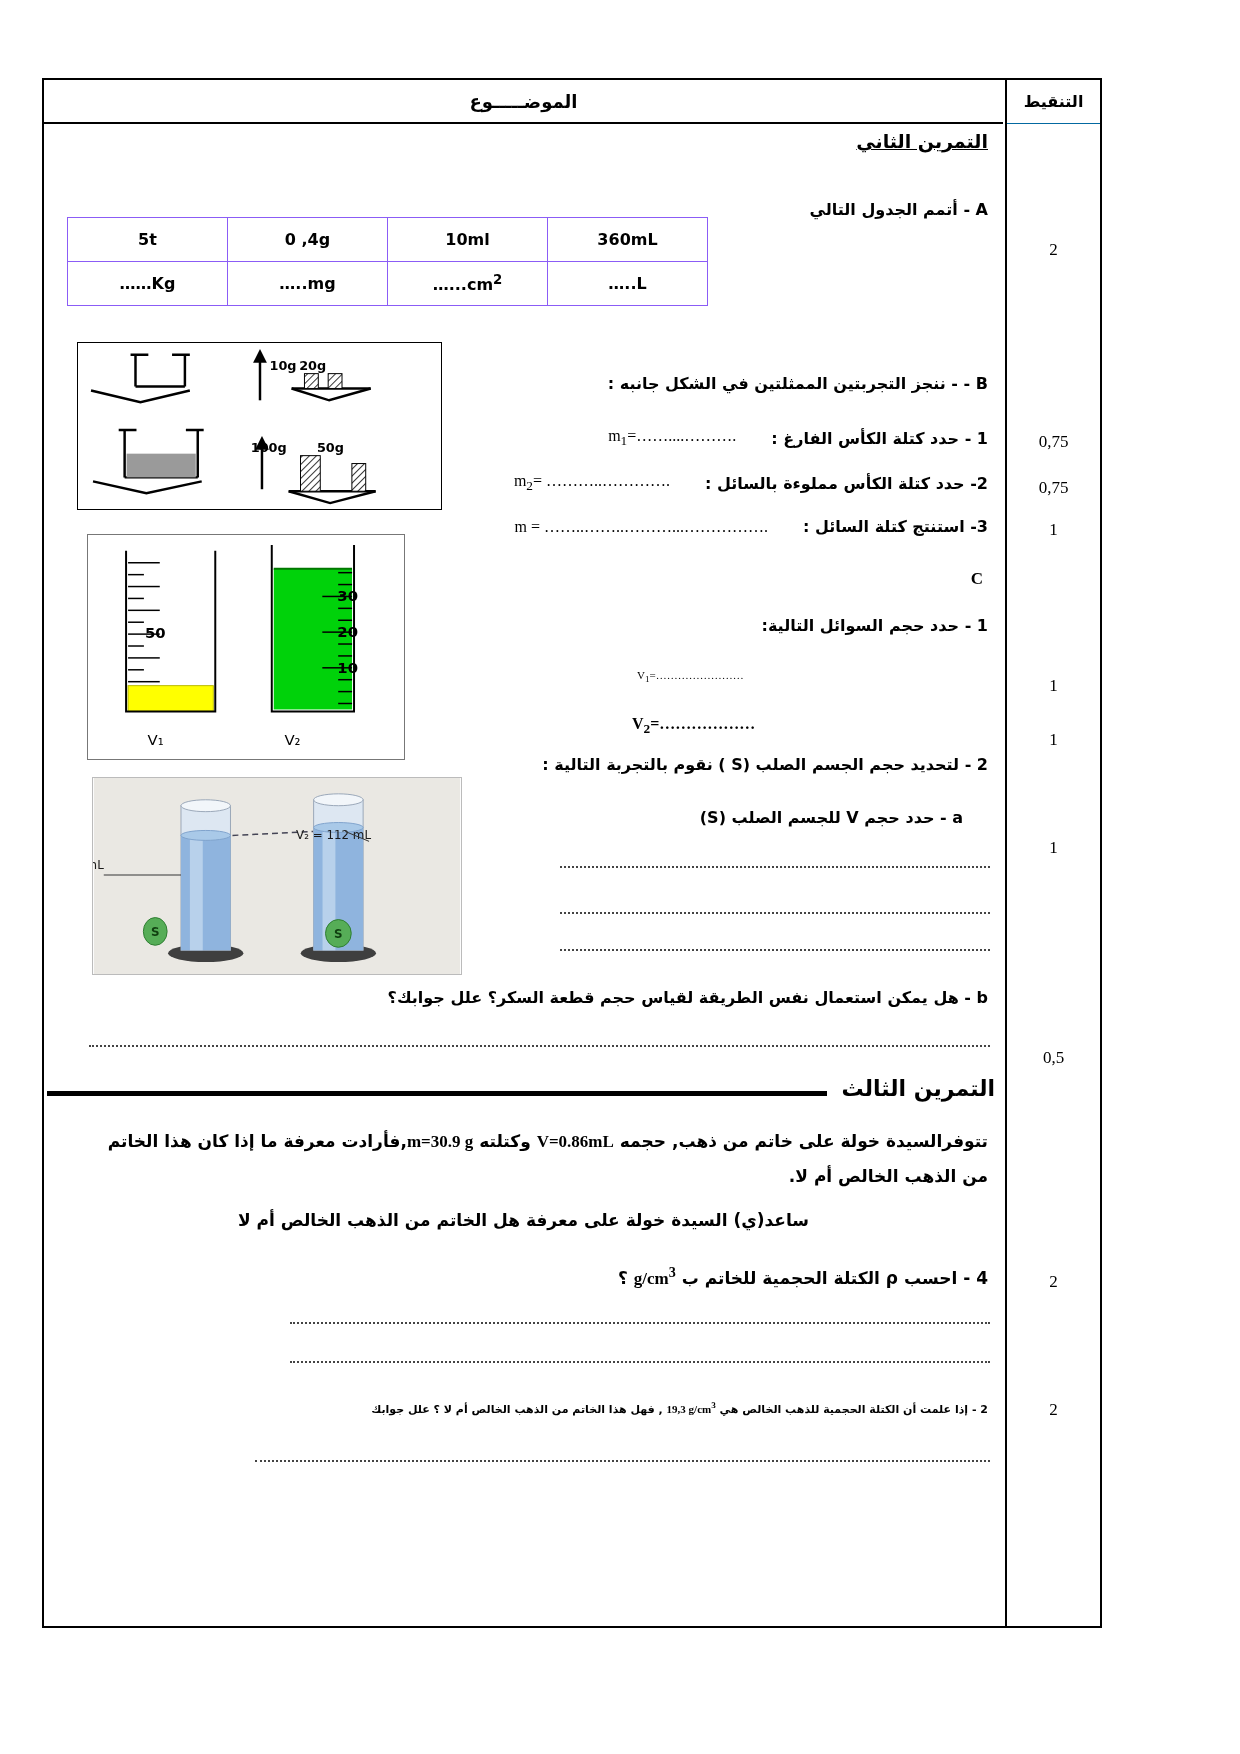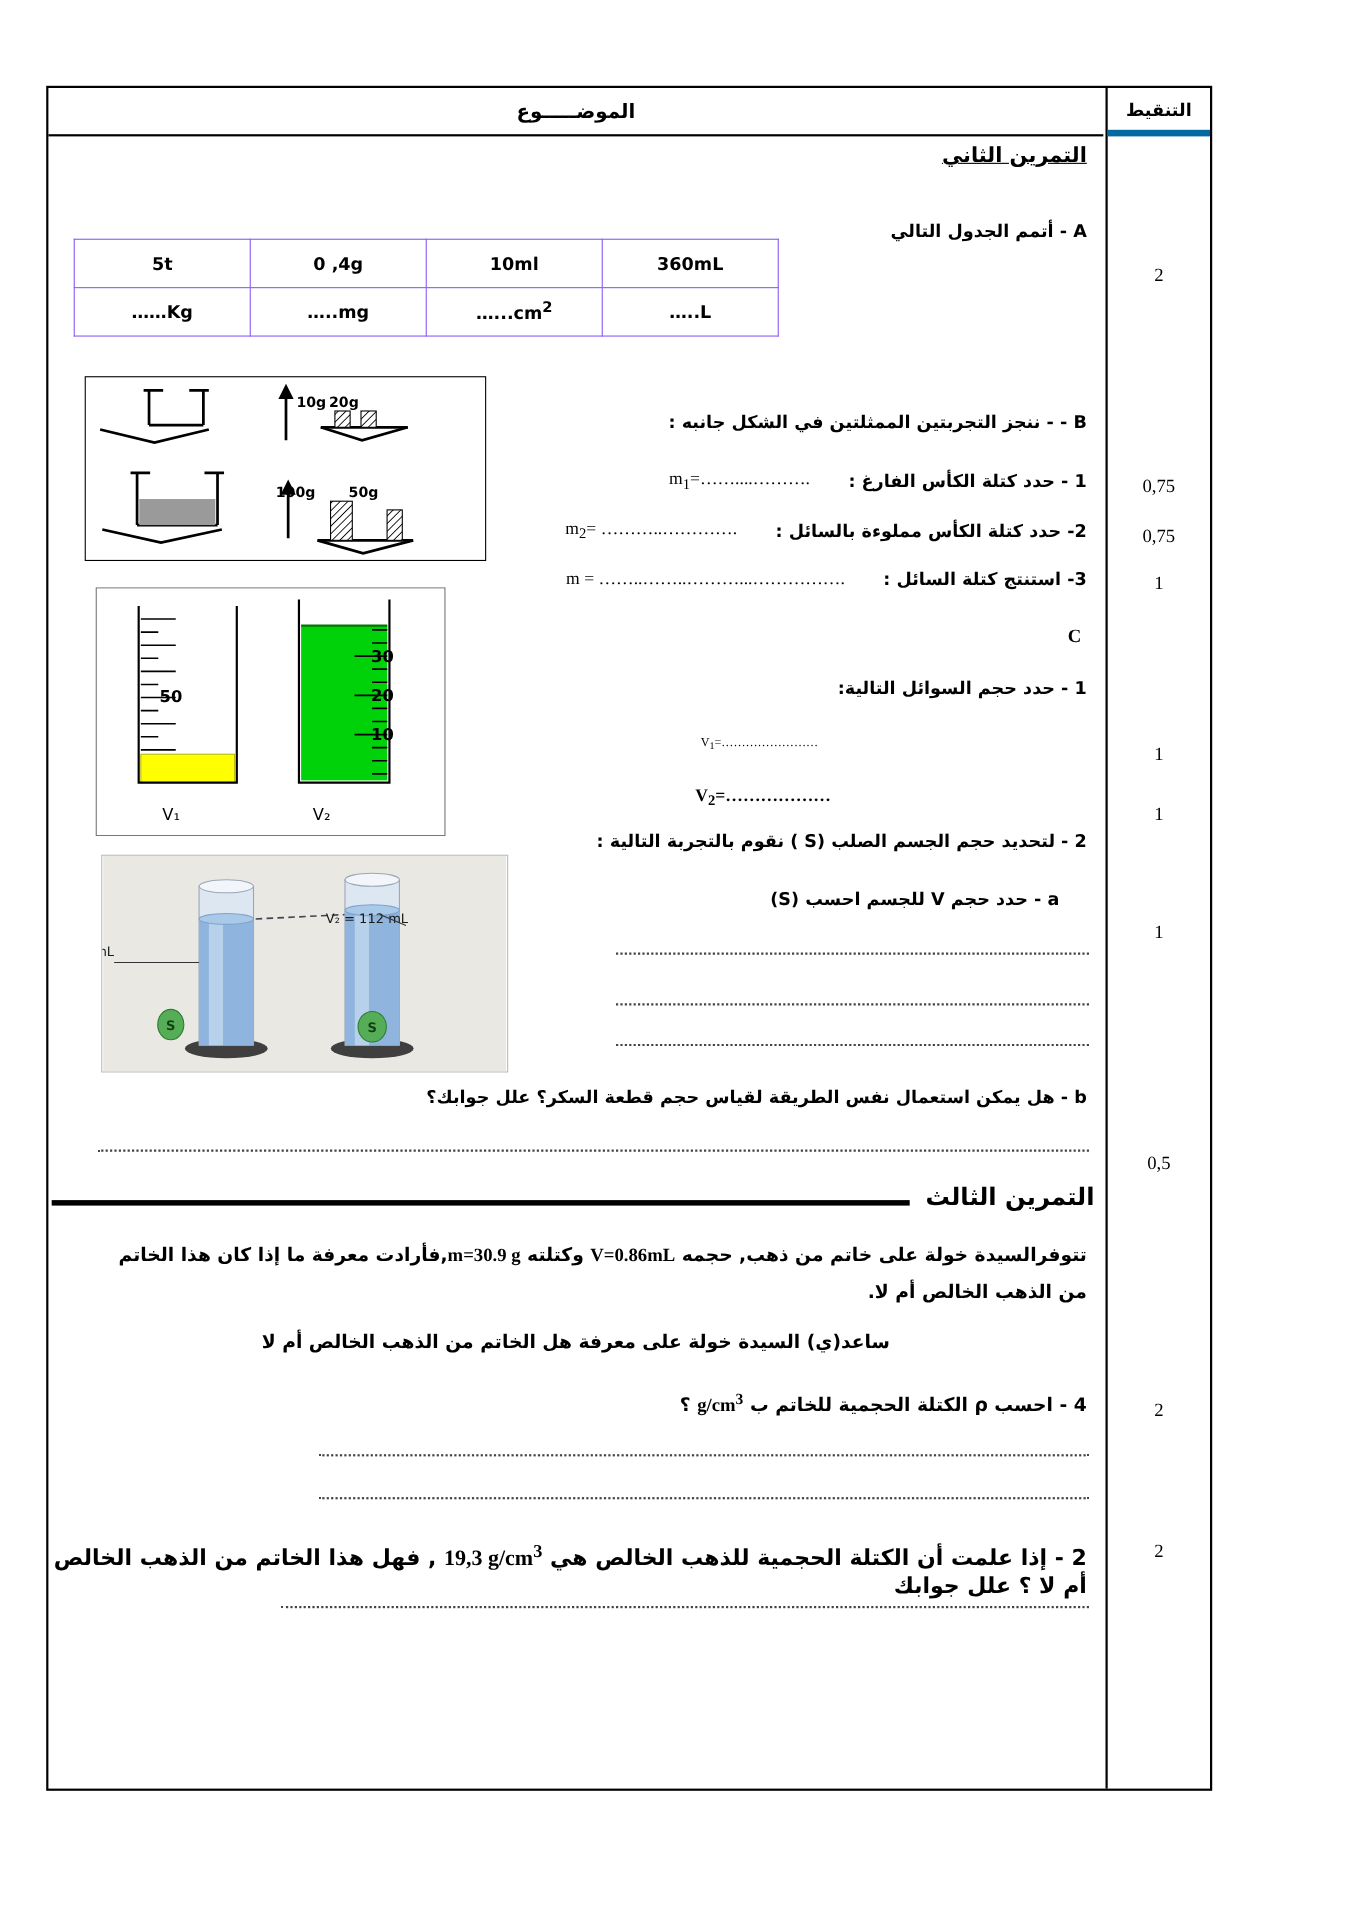--- a/index.html
+++ b/index.html
@@ -4,21 +4,21 @@
 <style>
   * { margin:0; padding:0; box-sizing:border-box; }
   html,body { background:#fff; }
   body { width:1240px; height:1754px; font-family:"DejaVu Sans", sans-serif; color:#000; }
   .page { position:relative; width:1240px; height:1754px; background:#fff; overflow:hidden; }
   .frame { position:absolute; left:42px; top:78px; width:1060px; height:1550px; border:2px solid #000; background:#fff; }
   .header-row { position:absolute; top:0; left:0; right:97px; height:44px; border-bottom:2px solid #000;
                 display:flex; align-items:center; justify-content:center; }
   .subject-cell { font-weight:bold; font-size:18px; }
   .points-col { position:absolute; top:0; right:0; bottom:0; width:95px; border-left:2px solid #000; }
-  .points-header { height:44px; border-bottom:6px solid #0369a1; display:flex; align-items:center; justify-content:center;
+  .points-header { height:44px; border-bottom:1px solid #0369a1; display:flex; align-items:center; justify-content:center;
                    font-weight:bold; font-size:16px; }
   .pt { position:absolute; width:100%; text-align:center; font-family:"Liberation Serif", serif; font-size:17px; }
   .pt0{top:160px}.pt1{top:352px}.pt2{top:398px}.pt3{top:440px}.pt4{top:596px}
   .pt5{top:650px}.pt6{top:758px}.pt7{top:968px}.pt8{top:1192px}.pt9{top:1320px}
 
   .content { position:absolute; left:0; top:44px; right:97px; bottom:0; direction:rtl; }
   .abs { position:absolute; }
 
   .ex2-title { top:6px; right:15px; font-size:19px; font-weight:bold; text-decoration:underline; }
   .a-label  { top:76px; right:15px; font-size:16px; font-weight:bold; }
@@ -53,21 +53,21 @@
 
   .ex3-row { top:952px; left:3px; right:8px; display:flex; align-items:center; gap:14px; }
   .ex3-title { font-size:22px; font-weight:bold; white-space:nowrap; }
   .ex3-line { flex:1 1 auto; height:5px; background:#000; margin-top:10px; }
 
   .intro { top:1000px; right:15px; left:45px; font-weight:bold; font-size:17px; text-align:right; line-height:2; }
   .help  { top:1086px; left:0; width:100%; text-align:center; font-weight:bold; font-size:17px; }
   .q3-1  { top:1140px; right:15px; font-weight:bold; font-size:17px; }
   .dote3a { top:1198px; left:246px; right:13px; }
   .dote3b { top:1237px; left:246px; right:13px; }
-  .q3-2  { top:1276px; right:15px; font-weight:bold; font-size:20px; }
+  .q3-2  { top:1276px; right:15px; font-weight:bold; font-size:11px; }
   .dot-last { top:1336px; left:211px; right:13px; }
   .ltr-run { direction:ltr; unicode-bidi:embed; font-family:"Liberation Serif", serif; font-weight:bold; }
 
   svg text { font-family:"DejaVu Sans", sans-serif; fill:#000; }
   .svg-wlabel { font-size:13px; font-weight:bold; }
   .svg-mark { font-size:15px; font-weight:bold; }
   .svg-vlabel { font-size:15px; }
   .svg-photo-label { font-size:12px; fill:#1a1a1a; }
   .svg-s { font-size:12px; font-weight:bold; text-anchor:middle; fill:#103f10; }
 </style>
@@ -206,21 +206,21 @@
         <text x="272" y="103" class="svg-mark">20</text>
         <text x="272" y="139" class="svg-mark">10</text>
         <text x="76" y="212" class="svg-vlabel">V₁</text>
         <text x="214" y="212" class="svg-vlabel">V₂</text>
       </svg>
 
       <div class="abs v1-line"><span>V</span><sub>1</sub><span>=……………………</span></div>
       <div class="abs v2-line"><span>V</span><sub>2</sub><span>=………………</span></div>
 
       <div class="abs cq2">2 -    لتحديد حجم الجسم الصلب (S ) نقوم بالتجربة التالية :</div>
-      <div class="abs cq2a">a -  حدد حجم V للجسم احسب (S)</div>
+      <div class="abs cq2a">a -  حدد حجم V للجسم الصلب (S)</div>
 
       <svg class="abs fig-photo" viewBox="0 0 370 198">
         <rect width="370" height="198" fill="#eae8e3"></rect>
         <ellipse cx="113" cy="177" rx="38" ry="9" fill="#3f3f3f"></ellipse>
         <ellipse cx="247" cy="177" rx="38" ry="9" fill="#3f3f3f"></ellipse>
         <rect x="88" y="28" width="50" height="146" fill="#dde7f2" stroke="#9aa7b8"></rect>
         <rect x="88" y="58" width="50" height="116" fill="#8fb4de"></rect>
         <rect x="97" y="58" width="13" height="116" fill="#c2d8ee" opacity="0.8"></rect>
         <ellipse cx="113" cy="58" rx="25" ry="5" fill="#a9c9e8" stroke="#7fa3cc"></ellipse>
         <ellipse cx="113" cy="28" rx="25" ry="6" fill="#f2f6fa" stroke="#9aa7b8"></ellipse>

